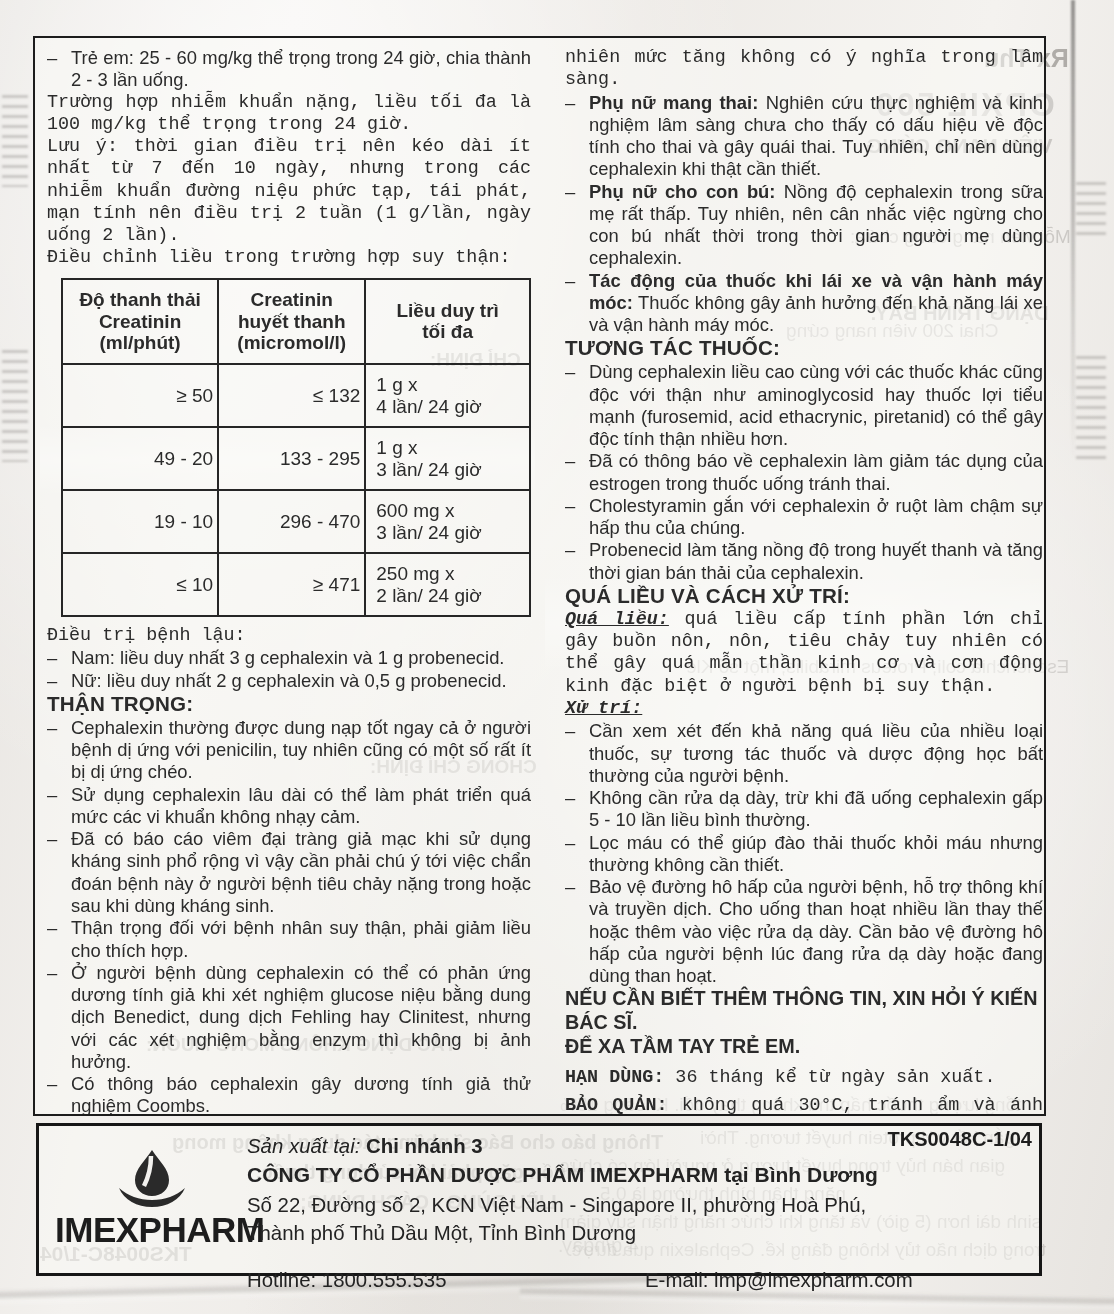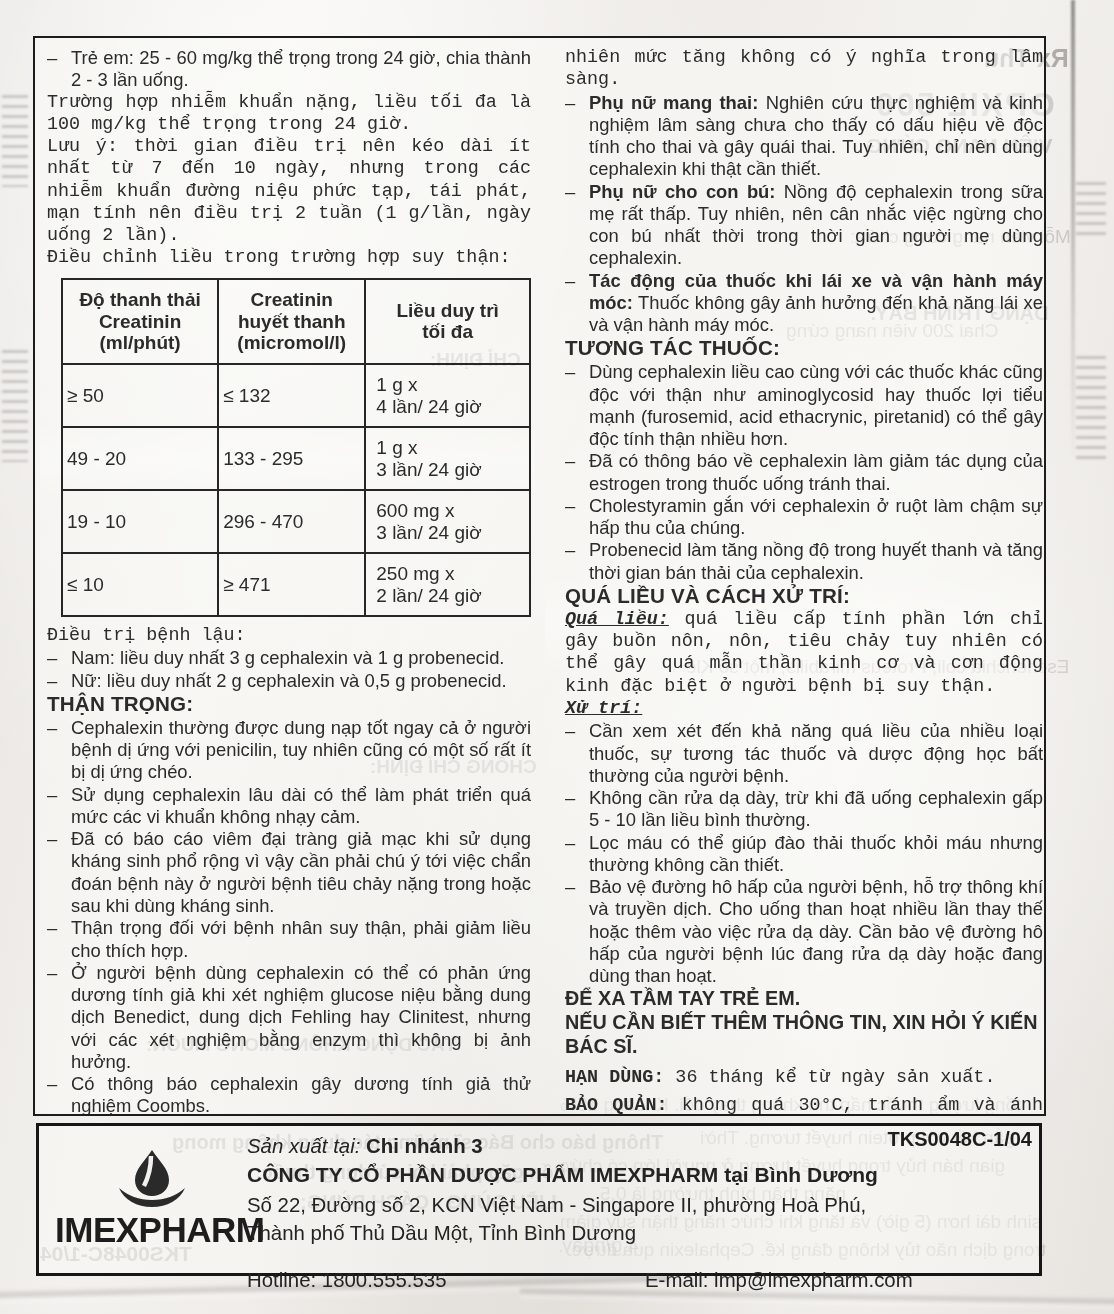--- a/index.html
+++ b/index.html
@@ -40,21 +40,21 @@
   .h { font-size:20.6px; font-weight:700; margin-top:8px; margin-bottom:3px; letter-spacing:.2px; }
   .lead-b { font-weight:700; }
   .biu { font-weight:700; font-style:italic; text-decoration:underline; }
   .bold-line { font-weight:700; font-size:19.8px; margin-top:9px; text-align:left; }
   
   .dose-table { border-collapse:collapse; margin:8px 0 8px 14px; }
   .dose-table th, .dose-table td {
     border:2.4px solid #262626; font-size:19px; white-space:pre-line;
   }
   .dose-table th { font-weight:700; padding:9px 3px; line-height:1.15; text-align:center; }
-  .dose-table td { padding:6px 4px; text-align:left; height:49px; line-height:1.15; }
+  .dose-table td { padding:6px 4px; text-align:right; height:49px; line-height:1.15; }
   .dose-table td.last { text-align:left; padding-left:10px; }
   .cw1 { width:150px; } .cw2 { width:140px; } .cw3 { width:160px; }
   
   .footer-code { position:absolute; right:7px; top:2px; font-weight:700; font-size:20px; color:#1d1d1d; }
   .logo { position:absolute; left:16px; top:24px; width:194px; text-align:center; }
   .logo-text { font-weight:700; font-size:35px; letter-spacing:-.5px; color:#1d1d1d; margin-top:-2px; }
   .footer-lines { position:absolute; left:208px; top:9px; width:790px; font-size:20.4px; color:#232323; }
   .fl-produced { margin-bottom:5px; }
   .fl-produced i { font-style:italic; }
   .fl-produced b { font-weight:700; }
@@ -289,22 +289,22 @@
       </p>
       <p class="li">
         <span class="dash">–</span>
         <span class="txt">Lọc máu có thể giúp đào thải thuốc khỏi máu nhưng thường không cần thiết.</span>
       </p>
       <p class="li">
         <span class="dash">–</span>
         <span class="txt">Bảo vệ đường hô hấp của người bệnh, hỗ trợ thông khí và truyền dịch. Cho uống than hoạt nhiều lần thay thế hoặc thêm vào việc rửa dạ dày. Cần bảo vệ đường hô hấp của người bệnh lúc đang rửa dạ dày hoặc đang dùng than hoạt.</span>
       </p>
 
+      <p class="bold-line">NẾU CẦN BIẾT THÊM THÔNG TIN, XIN HỎI Ý KIẾN BÁC SĨ.</p>
       <p class="bold-line">ĐỂ XA TẦM TAY TRẺ EM.</p>
-      <p class="bold-line">NẾU CẦN BIẾT THÊM THÔNG TIN, XIN HỎI Ý KIẾN BÁC SĨ.</p>
       <p class="p" style="margin-top:8px;"><b class="lead-b">HẠN DÙNG:</b><span> 36 tháng kể từ ngày sản xuất.</span></p>
       <p class="p" style="margin-top:5px;"><b class="lead-b">BẢO QUẢN:</b><span> không quá 30°C, tránh ẩm và ánh sáng.</span></p>
     </div>
   </div>
 
   <div class="footer-box">
     <div class="footer-code">TKS0048C-1/04</div>
 
     <div class="logo">
       <span>

